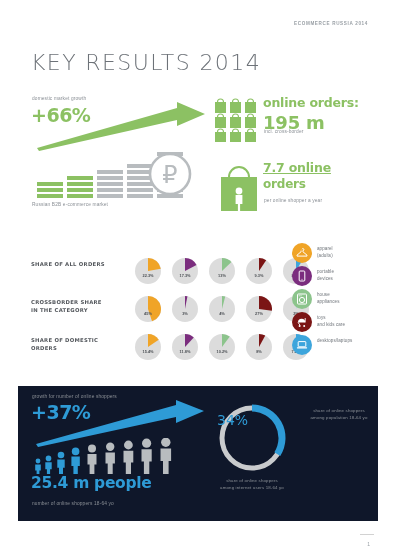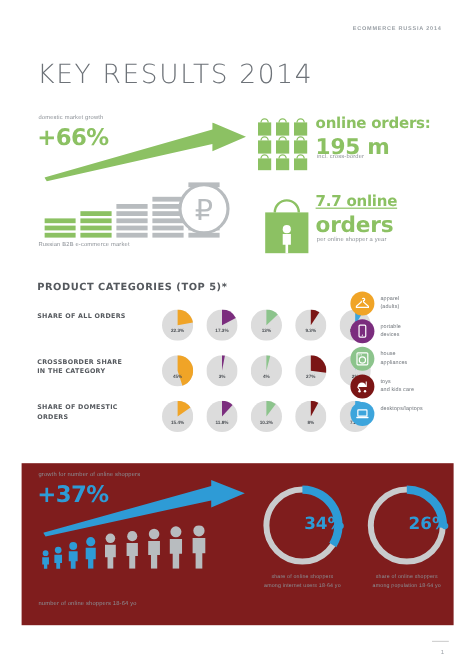--- a/index.html
+++ b/index.html
@@ -52,21 +52,21 @@
   .b2 { position: absolute; left: 215px; top: 96px; width: 170px; height: 60px; text-align: center; }
   .b2 .icons { position: absolute; left: 0px; top: 2px; }
   .b2 .t1 { position: absolute; left: 48px; top: -1px; font-size: 12.5px; letter-spacing:-.2px;}
   .b2 .t2 { position: absolute; left: 48px; top: 16px; font-size: 18px; letter-spacing:-.2px;}
   .b2 .c  { position: absolute; left: 49px; top: 33px; }
 
   
   .b3 { position: absolute; left: 215px; top: 160px; width: 170px; height: 60px; }
   .b3 .bag { position: absolute; left: 3px; top: 3px; }
   .b3 .t1 { position: absolute; left: 48px; top: 0px; font-size: 12.5px; letter-spacing:-.2px;text-decoration:underline;}
-  .b3 .t2 { position: absolute; left: 48px; top: 17px; font-size: 18px; letter-spacing:-.2px;}
+  .b3 .t2 { position: absolute; left: 48px; top: 17px; font-size: 12px; letter-spacing:-.2px;}
   .b3 .c  { position: absolute; left: 49px; top: 38px; }
 
   
   .cats { position: absolute; left: 31px; top: 234px; width: 335px; height: 135px; }
   .cats h2 {
     font-size: 8.2px; letter-spacing: .45px; color: #55595e;
     font-weight: bold; font-family: "DejaVu Sans", sans-serif;
   }
   .cat-row { position: absolute; left: 0; width: 335px; height: 30px; }
   .cat-row .lbl {
@@ -91,35 +91,35 @@
   }
   .lg-txt {
     position: absolute; left: 25px; top: 3px;
     font-size: 4.5px; color: #6f747a; line-height: 1.45; letter-spacing:.1px;
   }
 
   
   .bottom {
     position: absolute; left: 18px; top: 386px;
     width: 360px; height: 135px;
-    background: #7f1d1d;
+    background: #0f172a;
   }
   .b4 { position: absolute; left: 13px; top: 8px; width: 175px; height: 120px; }
   .b4 .c1 { position: absolute; left: 1px; top: 0px; }
   .b4 .pct { position: absolute; left: 0px; top: 7px; font-size: 19px; letter-spacing:-.5px;}
   .b4 .arrow { position: absolute; left: 5px; top: 6px; }
   .b4 .people { position: absolute; left: 3px; top: 44px; }
   .b4 .val { position: absolute; left: 0px; top: 80px; font-size: 15.5px; letter-spacing:-.3px;}
   .b4 .c2 { position: absolute; left: 1px; top: 107px; }
 
   .donut { position: absolute; top: 17px; width: 82px; }
   .donut .ring { position: relative; width: 70px; height: 70px; margin: 0 auto; }
   .donut .num {
-    position: absolute; left: 0; top: 26px; width: 70px; text-align: right;
-    font-size: 14px; color: #2E9BD6; font-weight: bold;
+    position: absolute; left: 0; top: 9px; width: 70px; text-align: left;
+    font-size: 14px; color: #2E9BD6; font-weight: normal;
     font-family: "DejaVu Sans", sans-serif;
   }
   .donut .cap {
     margin-top: 5px; text-align: center; font-size: 4.4px; line-height: 1.5;
   }
   .d1 { left: 193px; }
   .d2 { left: 280px; }
 
   .pg-rule {
     position: absolute; right: 22px; bottom: 25px;
@@ -233,21 +233,20 @@
         <circle cx="21" cy="28" r="3.4" fill="#ffffff"></circle>
         <path d="M17.6 32 h6.8 v9 h-2.3 v7 h-2.2 v-7 h-2.3 z" fill="#ffffff"></path>
       </svg>
     </div>
     <div class="t1 big-green">7.7 online</div>
     <div class="t2 big-green">orders</div>
     <div class="cap c">per online shopper a year</div>
   </div>
 
   <div class="cats">
-    <h2>PRODUCT CATEGORIES (TOP 5)*</h2>
 
     <div class="cat-row" style="top:24px">
       <div class="lbl">SHARE OF ALL ORDERS</div>
       <div class="pies">
           <div class="pie-wrap"><svg width="26" height="26" viewBox="0 0 26 26">
               <circle cx="13" cy="13" r="13" fill="#dcdcdc"></circle>
               <path d="M13 13 L13 0 A13 13 0 0 1 25.81 10.81 Z" fill="#F0A427"></path>
             </svg><div class="pie-val">22.3%</div></div>
           <div class="pie-wrap"><svg width="26" height="26" viewBox="0 0 26 26">
               <circle cx="13" cy="13" r="13" fill="#dcdcdc"></circle>
@@ -427,43 +426,37 @@
                 <path d="M1.5 10.2h10.2v12.2H9.3V35H3.9V22.4H1.5z"></path>
               </g>
             <g transform="translate(125,0)">
                 <circle cx="6.8" cy="4.3" r="4.7"></circle>
                 <path d="M1.5 10.4h10.6v12.6H9.6V36H4V23H1.5z"></path>
               </g>
           </g>
         </svg>
       </div>
 
+      <div class="val big-blue">25.4 m people</div>
       <div class="cap c2">number of online shoppers 18-64 yo</div>
     </div>
 
     <div class="donut d1">
       <div class="ring">
           <svg width="70" height="70" viewBox="0 0 70 70" style="position: absolute; left: 0px; top: 0px;">
             <circle cx="35" cy="35" r="30" fill="none" stroke="#c9cbcd" stroke-width="5"></circle>
             <path d="M35 5 A30 30 0 0 1 60.33 51.07" fill="none" stroke="#2E9BD6" stroke-width="7"></path>
           </svg>
         <div class="num">34%</div>
       </div>
       <div class="cap" style="white-space: pre-line;">share of online shoppers
 among internet users 18-64 yo</div>
     </div>
 
     <div class="donut d2">
-      <div class="ring">
-          <svg width="70" height="70" viewBox="0 0 70 70" style="position: absolute; left: 0px; top: 0px;">
-            <circle cx="35" cy="35" r="30" fill="none" stroke="#c9cbcd" stroke-width="5"></circle>
-            <path d="M35 5 A30 30 0 0 1 64.94 36.88" fill="none" stroke="#2E9BD6" stroke-width="7"></path>
-          </svg>
-        <div class="num">26%</div>
-      </div>
       <div class="cap" style="white-space: pre-line;">share of online shoppers
 among population 18-64 yo</div>
     </div>
   </div>
 
   <div class="pg-rule"></div>
   <div class="pg-num">1</div>
 </div>
 
 </body></html>

